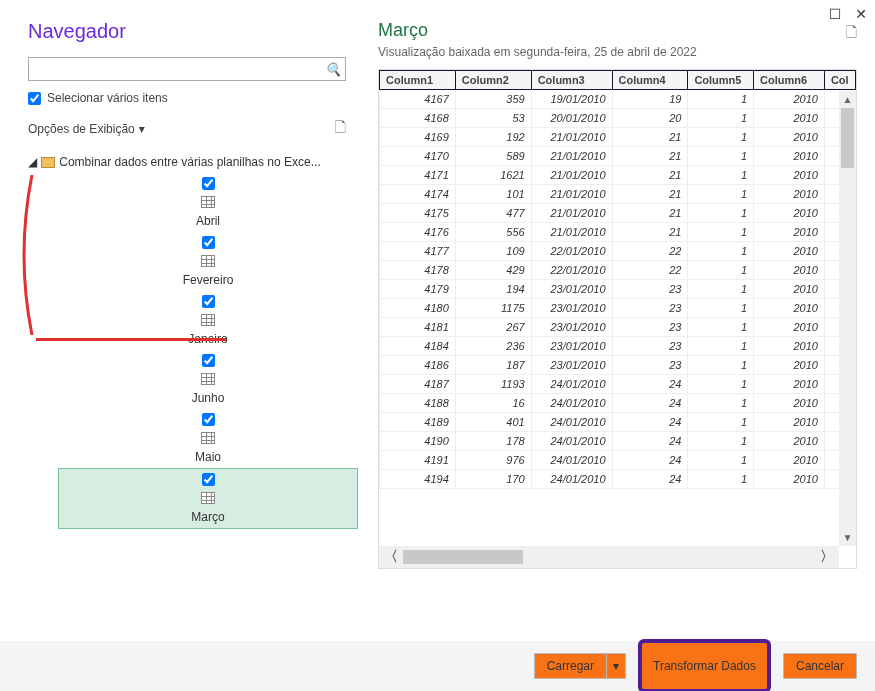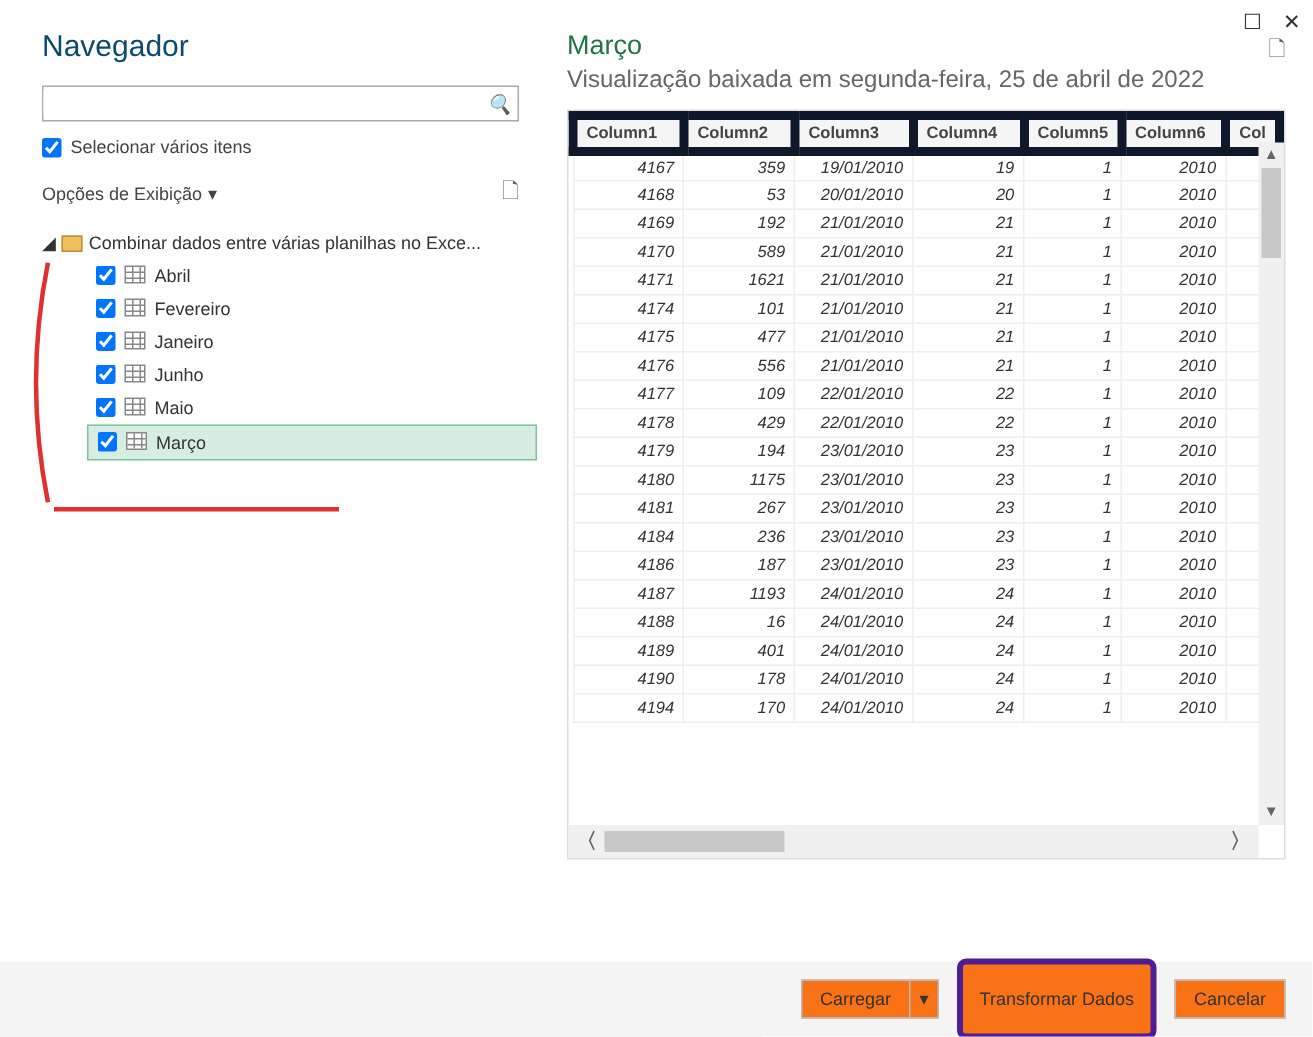--- a/index.html
+++ b/index.html
@@ -4,55 +4,55 @@
   <style>
     * { box-sizing: border-box; margin: 0; padding: 0; font-family: "Segoe UI", Tahoma, sans-serif; }
     body { width: 875px; height: 691px; background: #fff; position: relative; overflow: hidden; }
     
     .window-controls { position: absolute; top: 6px; right: 8px; display: flex; gap: 14px; }
     .window-controls span { font-size: 14px; color: #333; cursor: pointer; }
     
     .main-area { display: flex; padding: 20px 18px 0 28px; height: 625px; }
     
     .nav-panel { width: 340px; padding-right: 10px; }
-    .nav-title { color: #0c4a6e; font-size: 20px; font-weight: normal; margin-bottom: 14px; }
+    .nav-title { color: #6d28d9; font-size: 20px; font-weight: normal; margin-bottom: 14px; }
     
     .search-row { display: flex; align-items: center; border: 1px solid #aaa; width: 318px; height: 24px; margin-bottom: 10px; }
     .search-input { flex: 1; border: none; outline: none; padding: 2px 6px; font-size: 12px; }
     .search-btn { width: 24px; display: flex; align-items: center; justify-content: center; color: #0072c6; font-style: italic; font-size: 13px; cursor: pointer; }
     
     .select-multi { display: flex; align-items: center; gap: 6px; font-size: 12px; color: #444; margin-bottom: 12px; }
     .select-multi input { width: 13px; height: 13px; }
     
     .display-opts { display: flex; align-items: center; justify-content: space-between; width: 318px; font-size: 12px; color: #444; margin-bottom: 10px; }
     .display-opts-label { display: flex; align-items: center; gap: 4px; cursor: pointer; }
     .refresh-icon { cursor: pointer; font-size: 14px; color: #666; }
     
     .tree { font-size: 12px; color: #333; }
     .tree-root { display: flex; align-items: center; gap: 4px; padding: 4px 0; cursor: pointer; }
     .folder-icon { width: 14px; height: 11px; background: #f0c060; border: 1px solid #c09030; display: inline-block; }
     .tree-children { padding-left: 30px; }
-    .tree-item { display: flex; align-items: flex-start; gap: 6px; padding: 4px 6px; cursor: pointer; width: 300px; }
+    .tree-item { display: flex; align-items: center; gap: 6px; padding: 4px 6px; cursor: pointer; width: 300px; flex-direction: column; }
     .tree-item.selected { background: #d8ede2; border: 1px solid #7cc49a; }
     .tree-item input { width: 13px; height: 13px; }
     .sheet-icon { width: 14px; height: 12px; border: 1px solid #888; display: inline-block; background: 
       linear-gradient(#888,#888) 0 3px/100% 1px no-repeat,
       linear-gradient(#888,#888) 0 7px/100% 1px no-repeat,
       linear-gradient(#888,#888) 4px 0/1px 100% no-repeat,
       linear-gradient(#888,#888) 9px 0/1px 100% no-repeat,
       #fff; }
     
     .content-panel { flex: 1; padding-left: 10px; position: relative; }
     .content-title { color: #217346; font-size: 18px; margin-bottom: 4px; }
-    .content-sub { font-size: 16px; color: #666; margin-bottom: 10px; }
+    .content-sub { font-size: 12px; color: #666; margin-bottom: 10px; }
     .content-refresh { position: absolute; top: 2px; right: 0; cursor: pointer; font-size: 14px; color: #666; }
     
     .table-wrap { border: 1px solid #ddd; height: 500px; overflow: hidden; position: relative; }
     table { border-collapse: collapse; font-size: 11px; width: 100%; }
-    thead th { background: #f5f5f5; border: 6px solid #0f172a; padding: 3px 6px; text-align: left; font-weight: 600; color: #444; }
+    thead th { background: #f5f5f5; border: 1px solid #0f172a; padding: 3px 6px; text-align: left; font-weight: 600; color: #444; }
     tbody td { border: 1px solid #eee; padding: 2px 6px; text-align: right; color: #333; font-style: italic; height: 19px; }
     tbody td:nth-child(3) { text-align: right; }
     .col-c1 { width: 75px; } .col-c2 { width: 75px; } .col-c3 { width: 80px; }
     .col-c4 { width: 75px; } .col-c5 { width: 65px; } .col-c6 { width: 70px; } .col-c7 { width: 30px; }
     
     .vscroll { position: absolute; right: 0; top: 21px; bottom: 22px; width: 17px; background: #f0f0f0; }
     .vscroll-up, .vscroll-down { height: 17px; display: flex; align-items: center; justify-content: center; color: #666; font-size: 10px; cursor: pointer; }
     .vscroll-thumb { position: absolute; left: 2px; right: 2px; top: 17px; height: 60px; background: #c8c8c8; }
     .hscroll { position: absolute; left: 0; right: 17px; bottom: 0; height: 22px; background: #f0f0f0; display: flex; align-items: center; }
     .hscroll-left, .hscroll-right { width: 24px; text-align: center; color: #666; font-size: 14px; font-weight: bold; cursor: pointer; }
@@ -324,20 +324,29 @@
             <tr>
               <td>4190</td>
               <td>178</td>
               <td>24/01/2010</td>
               <td>24</td>
               <td>1</td>
               <td>2010</td>
               <td></td>
             </tr>
             <tr>
+              <td>4191</td>
+              <td>976</td>
+              <td>24/01/2010</td>
+              <td>24</td>
+              <td>1</td>
+              <td>2010</td>
+              <td></td>
+            </tr>
+            <tr>
               <td>4194</td>
               <td>170</td>
               <td>24/01/2010</td>
               <td>24</td>
               <td>1</td>
               <td>2010</td>
               <td></td>
             </tr>
           </tbody>
       </table>

